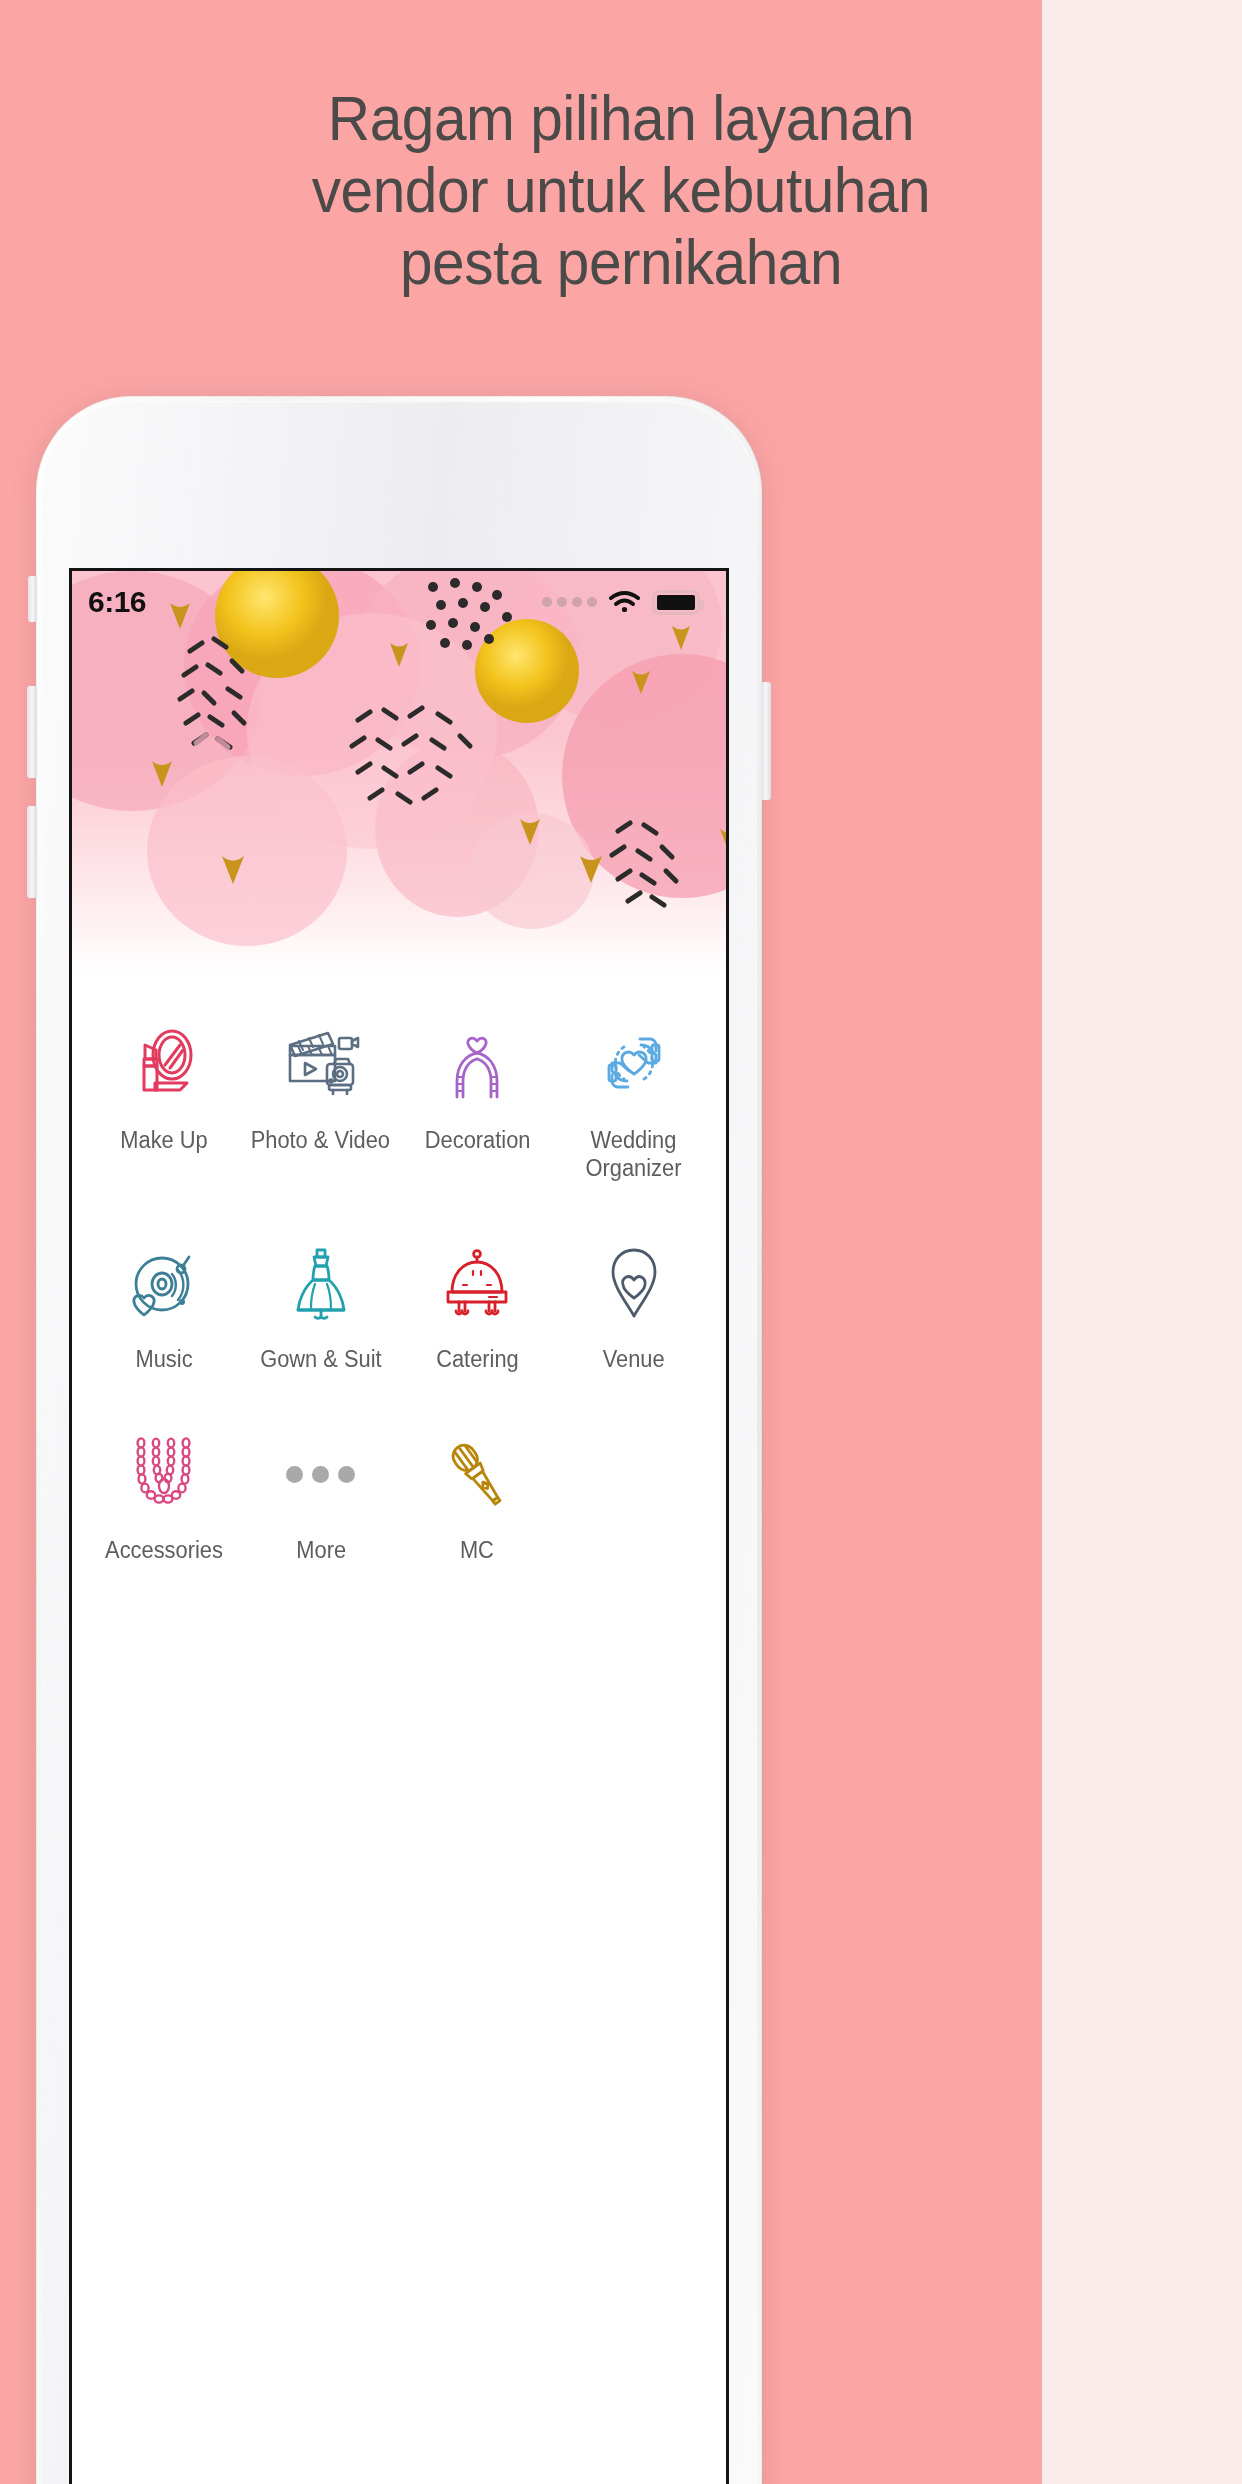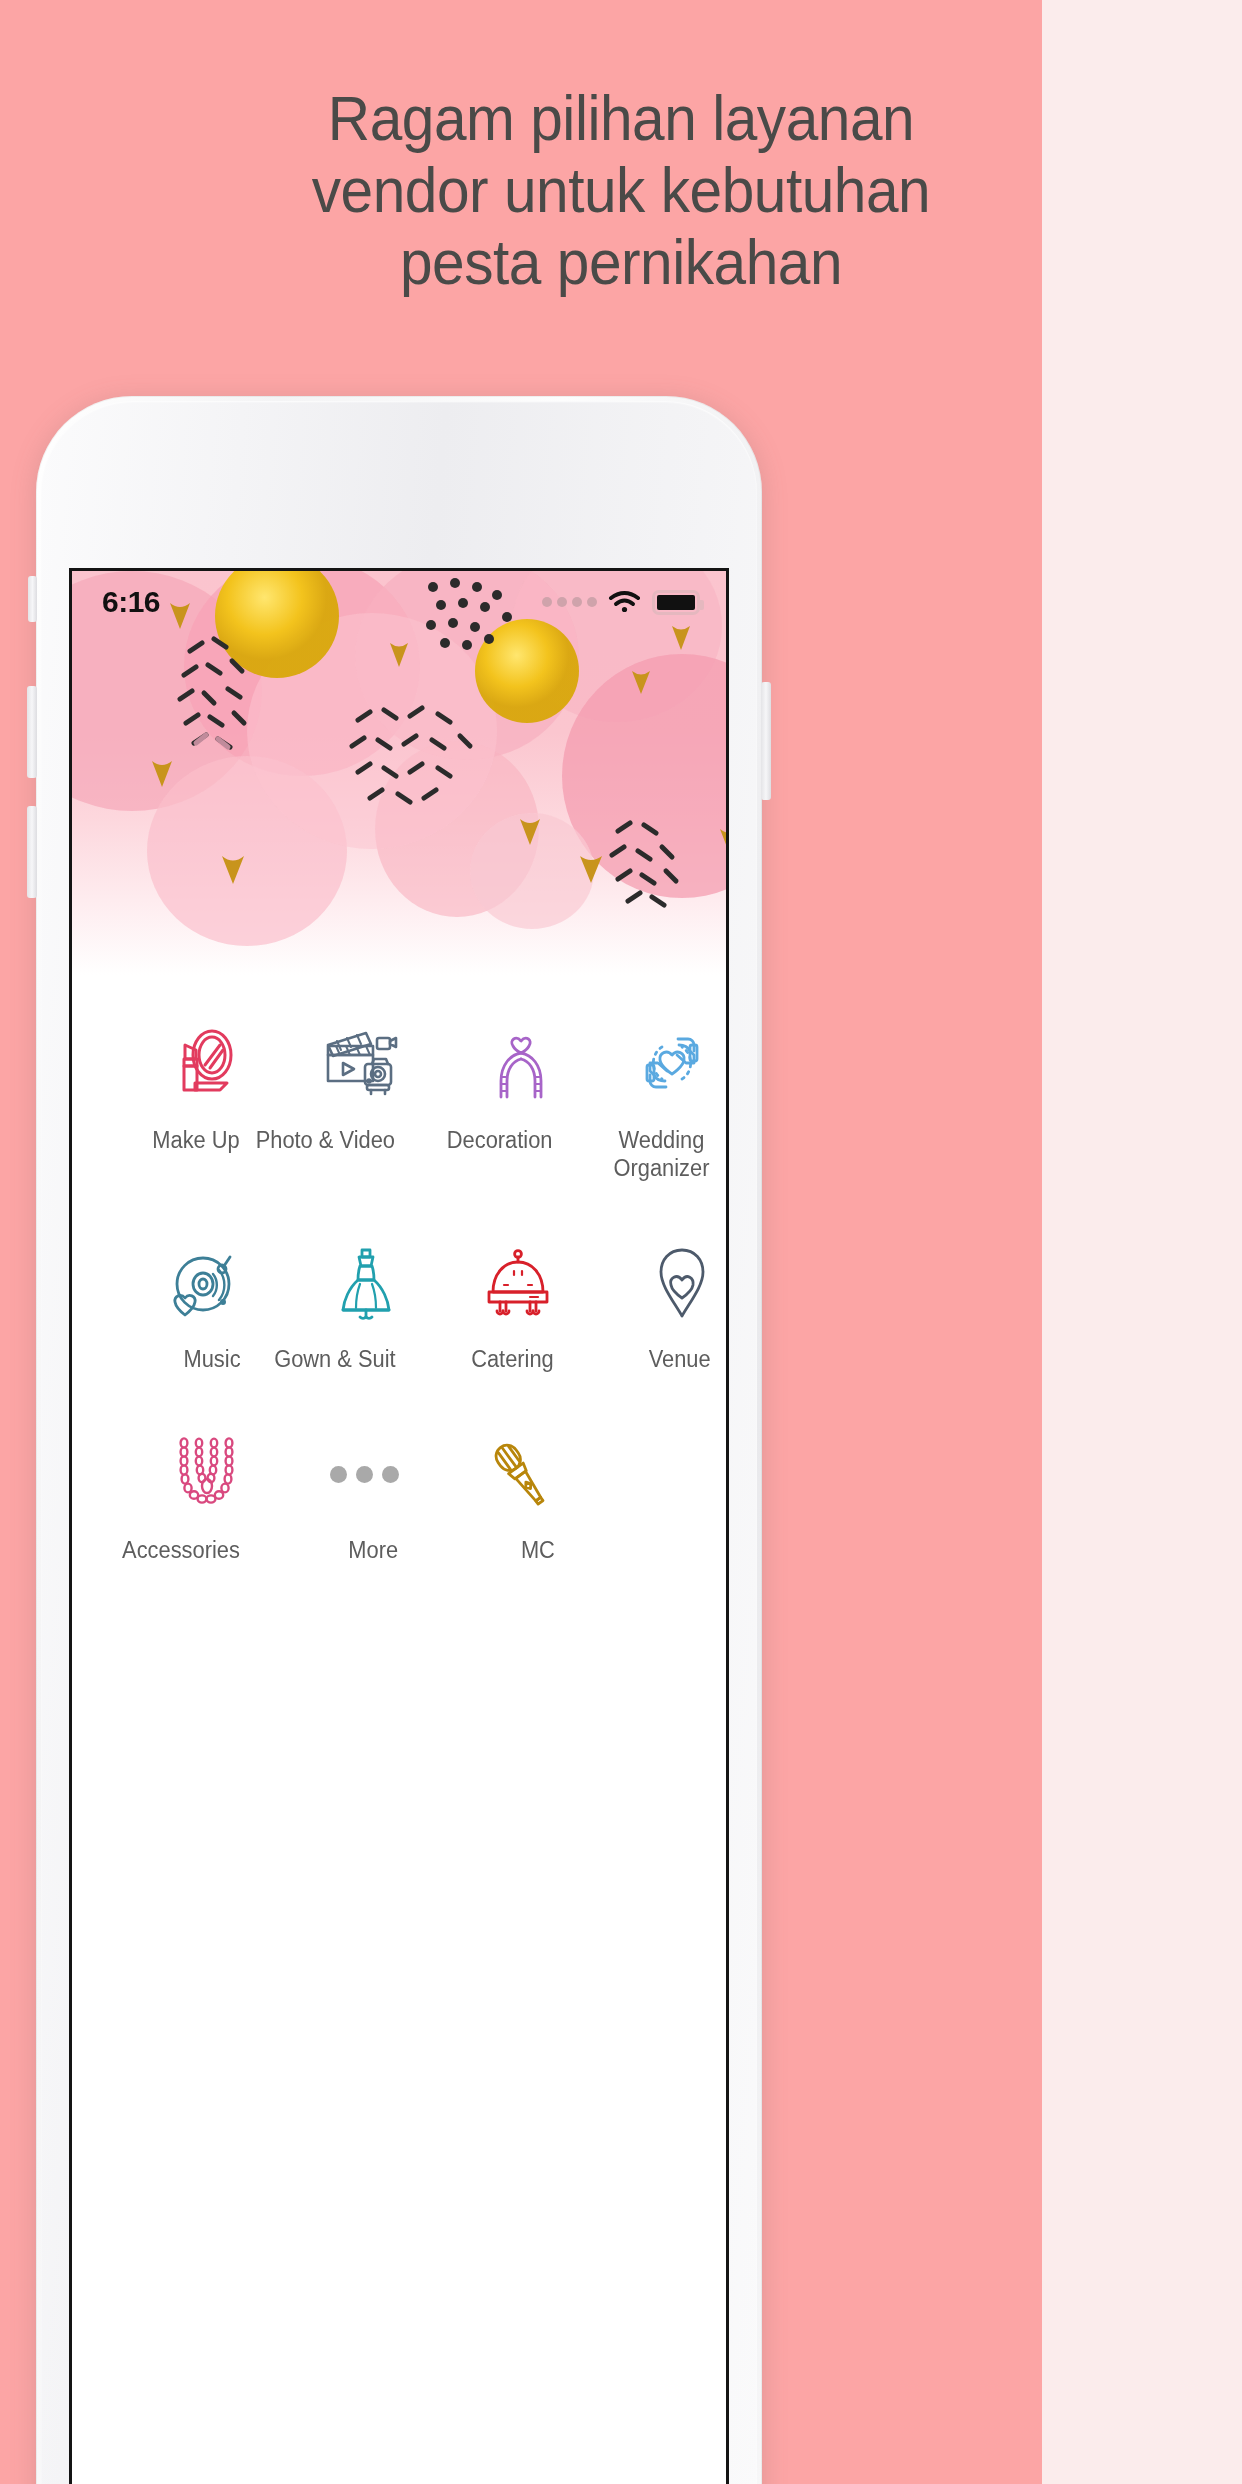--- a/index.html
+++ b/index.html
@@ -84,21 +84,21 @@
   .banner {
     position: relative; width: 100%; height: 404px;
     background: linear-gradient(180deg,#fbc4ce 0%, #fbc6cf 40%, #fdd8de 62%, #ffffff 100%);
     overflow: hidden;
   }
 
   
   .statusbar {
     position: absolute; top: 0; left: 0; width: 100%; height: 62px;
     display: flex; align-items: center; justify-content: space-between;
-    padding: 0 26px 0 30px;
+    padding: 0 26px 0 16px;
     z-index: 9;
   }
   .clock { font-size: 30px; font-weight: 700; color: #111; letter-spacing: -0.5px; }
   .status-right { display: flex; align-items: center; gap: 11px; }
   .sig-dots { display: flex; gap: 5px; }
   .sig-dots i { width: 10px; height: 10px; border-radius: 50%; background: #cfa3ab; display:block; }
   .wifi { width: 33px; height: 24px; position: relative; }
   .battery {
     width: 48px; height: 25px; border: 3px solid #e5b8bf; border-radius: 7px;
     position: relative; padding: 2px;
@@ -109,21 +109,21 @@
   }
   .battery i { display: block; width: 100%; height: 100%; background: #111; border-radius: 2px; }
 
   
   .grid {
     padding: 44px 14px 0 14px;
     display: grid; grid-template-columns: repeat(4, 1fr);
     row-gap: 56px;
   }
   .cell {
-    display: flex; flex-direction: column; align-items: flex-end; justify-content: flex-start;
+    display: flex; flex-direction: column; align-items: center; justify-content: flex-start;
   }
   .ico { height: 90px; display: flex; align-items: center; justify-content: center; }
   .ico svg { display: block; }
   .cell-label {
     margin-top: 17px; font-size: 23px; color: #5d5d5d; text-align: center;
     line-height: 1.22; transform: scaleX(0.95); white-space: pre-line;
   }
   .dots-more { display: flex; gap: 9px; align-items: center; }
   .dots-more i { width: 17px; height: 17px; border-radius: 50%; background: #a9a9a9; display: block; }
 </style>

